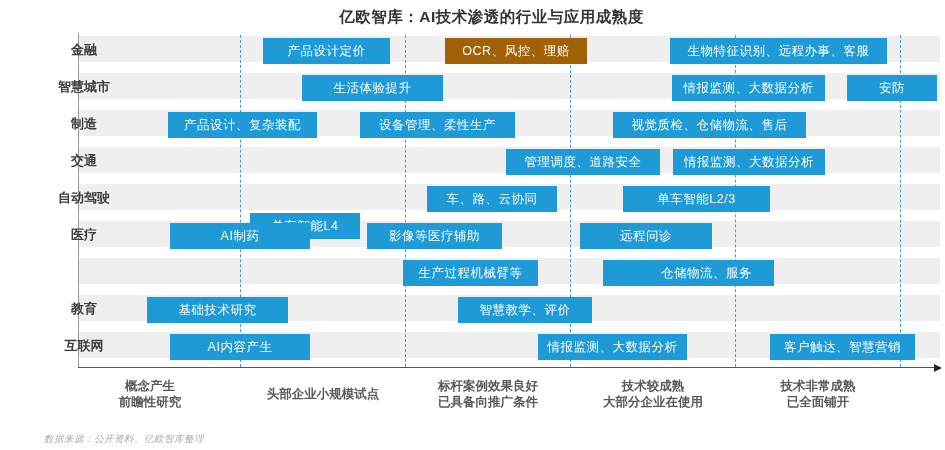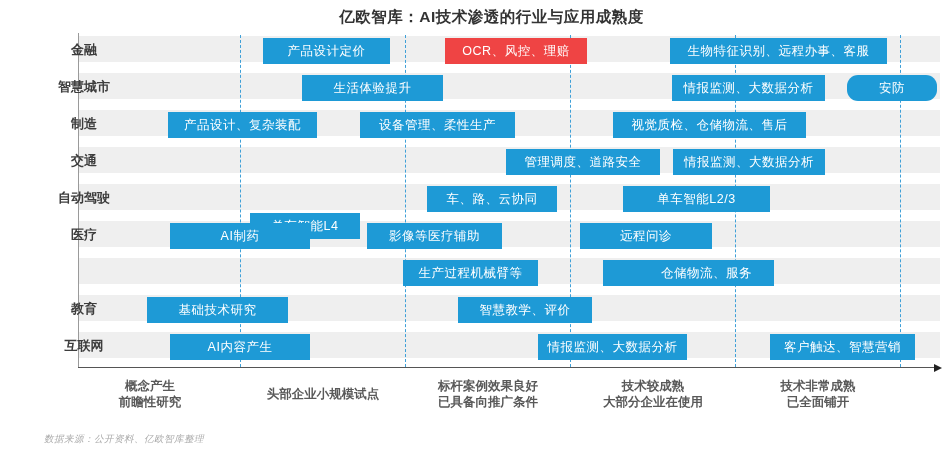--- a/index.html
+++ b/index.html
@@ -48,35 +48,35 @@
       <div class="divider" style="left: 240px; top: 35px; height: 332px; border-left-color: rgb(63, 160, 216);"></div>
       <div class="divider" style="left: 405px; top: 35px; height: 332px; border-left-color: rgb(63, 160, 216);"></div>
       <div class="divider" style="left: 570px; top: 35px; height: 332px; border-left-color: rgb(63, 160, 216);"></div>
       <div class="divider" style="left: 735px; top: 35px; height: 332px; border-left-color: rgb(63, 160, 216);"></div>
       <div class="divider" style="left: 900px; top: 35px; height: 332px; border-left-color: rgb(63, 160, 216);"></div>
       <div class="row-band" style="top: 36px; background: rgb(239, 239, 239);"></div>
       <div class="row-label" style="top: 36px;"><span>金融</span></div>
       <div class="bar" style="left: 263px; width: 127px; top: 38px; background: rgb(30, 154, 214);">
         <span>产品设计定价</span>
       </div>
-      <div class="bar" style="left: 445px; width: 142px; top: 38px; background: #ef4444;">
+      <div class="bar" style="left: 445px; width: 142px; top: 38px; background: #a16207;">
         <span>OCR、风控、理赔</span>
       </div>
       <div class="bar" style="left: 670px; width: 217px; top: 38px; background: rgb(30, 154, 214);">
         <span>生物特征识别、远程办事、客服</span>
       </div>
       <div class="row-band" style="top: 73px; background: rgb(239, 239, 239);"></div>
       <div class="row-label" style="top: 73px;"><span>智慧城市</span></div>
       <div class="bar" style="left: 302px; width: 141px; top: 75px; background: rgb(30, 154, 214);">
         <span>生活体验提升</span>
       </div>
       <div class="bar" style="left: 672px; width: 153px; top: 75px; background: rgb(30, 154, 214);">
         <span>情报监测、大数据分析</span>
       </div>
-      <div class="bar" style="left: 847px; width: 90px; top: 75px; background: rgb(30, 154, 214); border-radius: 11px;">
+      <div class="bar" style="left: 847px; width: 90px; top: 75px; background: rgb(30, 154, 214);">
         <span>安防</span>
       </div>
       <div class="row-band" style="top: 110px; background: rgb(239, 239, 239);"></div>
       <div class="row-label" style="top: 110px;"><span>制造</span></div>
       <div class="bar" style="left: 168px; width: 149px; top: 112px; background: rgb(30, 154, 214);">
         <span>产品设计、复杂装配</span>
       </div>
       <div class="bar" style="left: 360px; width: 155px; top: 112px; background: rgb(30, 154, 214);">
         <span>设备管理、柔性生产</span>
       </div>

